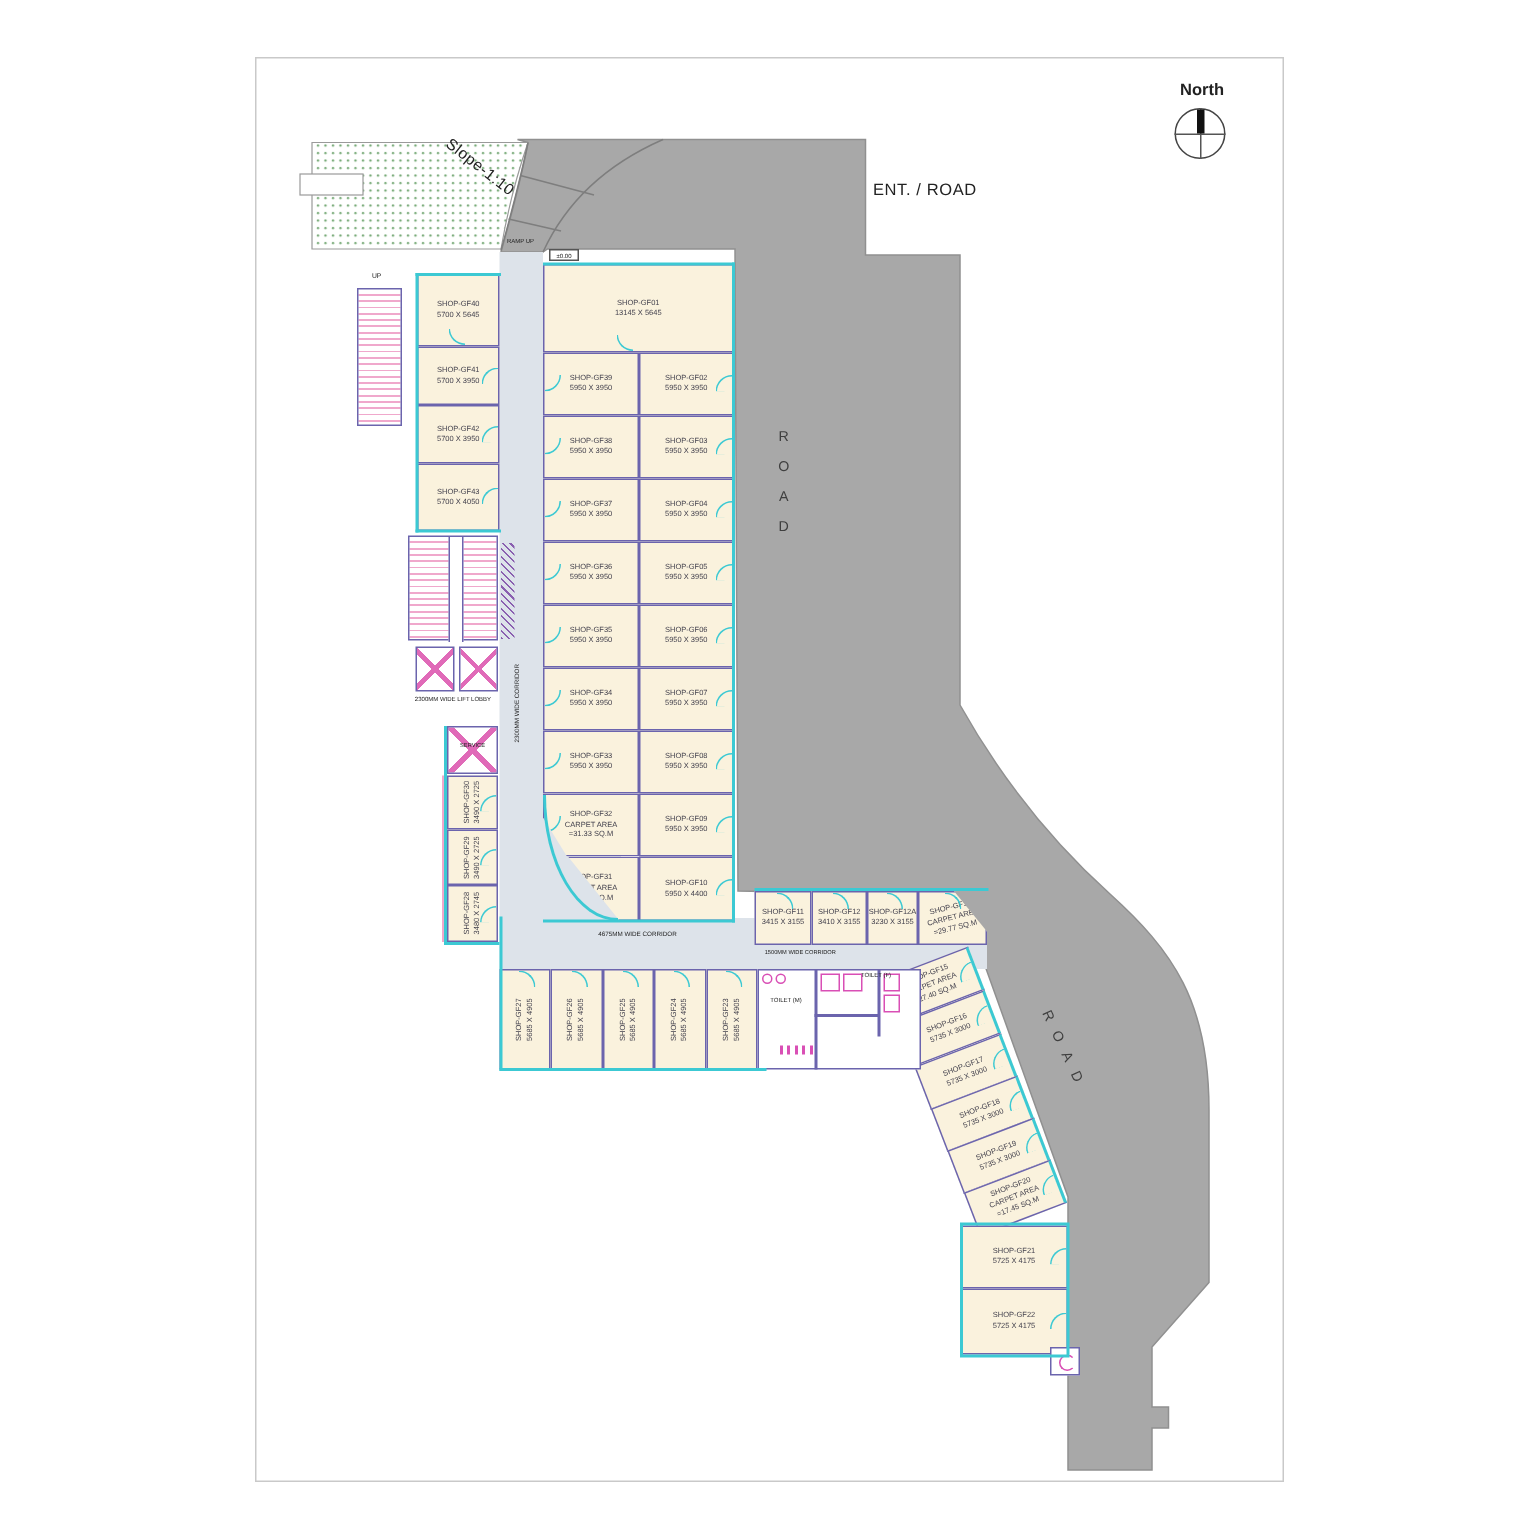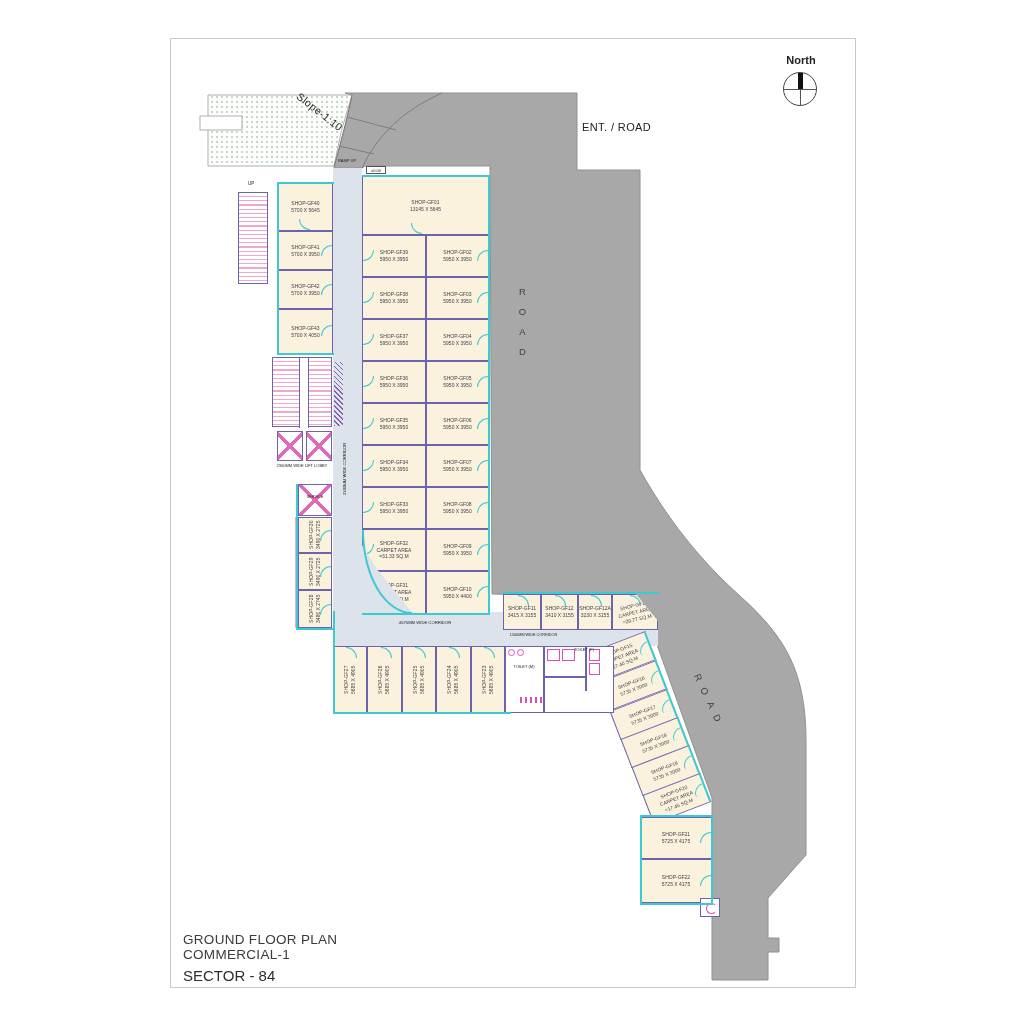--- a/index.html
+++ b/index.html
@@ -414,21 +414,21 @@
   <div class="abs pinkbox" style="left:589px;top:663px;width:11px;height:12px;"></div>
   <div class="abs" style="left:508px;top:649px;width:7px;height:7px;border:1.2px solid #d94fb5;border-radius:50%;z-index:24;"></div>
   <div class="abs" style="left:517px;top:649px;width:7px;height:7px;border:1.2px solid #d94fb5;border-radius:50%;z-index:24;"></div>
   <div class="abs" style="left:520px;top:697px;width:22px;height:6px;z-index:24;
        background:repeating-linear-gradient(90deg,#d94fb5 0 2px,transparent 2px 5px);"></div>
 
   <div class="abs" style="left:700px;top:898px;width:20px;height:19px;background:#fff;border:1.2px solid #6b64ad;z-index:22;">
     <div style="position:absolute;left:5px;top:4px;width:9px;height:9px;border:1.6px solid #d94fb5;border-radius:50%;border-right-color:transparent;"></div>
   </div>
 
-  <div class="abs ann" style="left:786px;top:54px;width:30px;text-align:center;font-weight:bold;font-size:11px;">North</div>
+  <div class="abs ann" style="left:786px;top:54px;width:30px;text-align:right;font-weight:bold;font-size:11px;">North</div>
   <div id="compass-circle" class="abs">
     <div class="h"></div>
       <div class="v"></div>
       <div class="needle"></div>
   </div>
 
   <div class="abs ann" style="left:582px;top:121px;font-size:11px;letter-spacing:.4px;">ENT. / ROAD</div>
 
   <div class="abs ann" style="left:302px;top:90px;font-size:10.5px;transform:rotate(38deg);transform-origin:left top;letter-spacing:.4px;">Slope-1:10</div>
 
@@ -445,19 +445,14 @@
   <div class="abs ann tiny" style="left:300px;top:495px;width:30px;font-size:3.8px;z-index:51;">SERVICE</div>
 
   <div class="abs ann" style="left:342px;top:415px;height:80px;writing-mode:vertical-rl;transform:rotate(180deg);
        font-size:4.2px;white-space:nowrap;z-index:50;">2300MM WIDE CORRIDOR</div>
   <div class="abs ann tiny" style="left:385px;top:620px;width:80px;font-size:4.2px;">4675MM WIDE CORRIDOR</div>
   <div class="abs ann tiny" style="left:506px;top:633px;width:55px;font-size:3.8px;">1500MM WIDE CORRIDOR</div>
 
   <div class="abs ann tiny" style="left:505px;top:664px;width:38px;font-size:4px;z-index:51;">TOILET (M)</div>
   <div class="abs ann tiny" style="left:566px;top:647px;width:36px;font-size:4px;z-index:51;">TOILET (F)</div>
 
-  <div id="title-block" class="abs">
-    <div class="t1">GROUND FLOOR PLAN</div>
-    <div class="t1">COMMERCIAL-1</div>
-    <div class="t3">SECTOR - 84</div>
-  </div>
 
 </div>
 
 </body></html>

